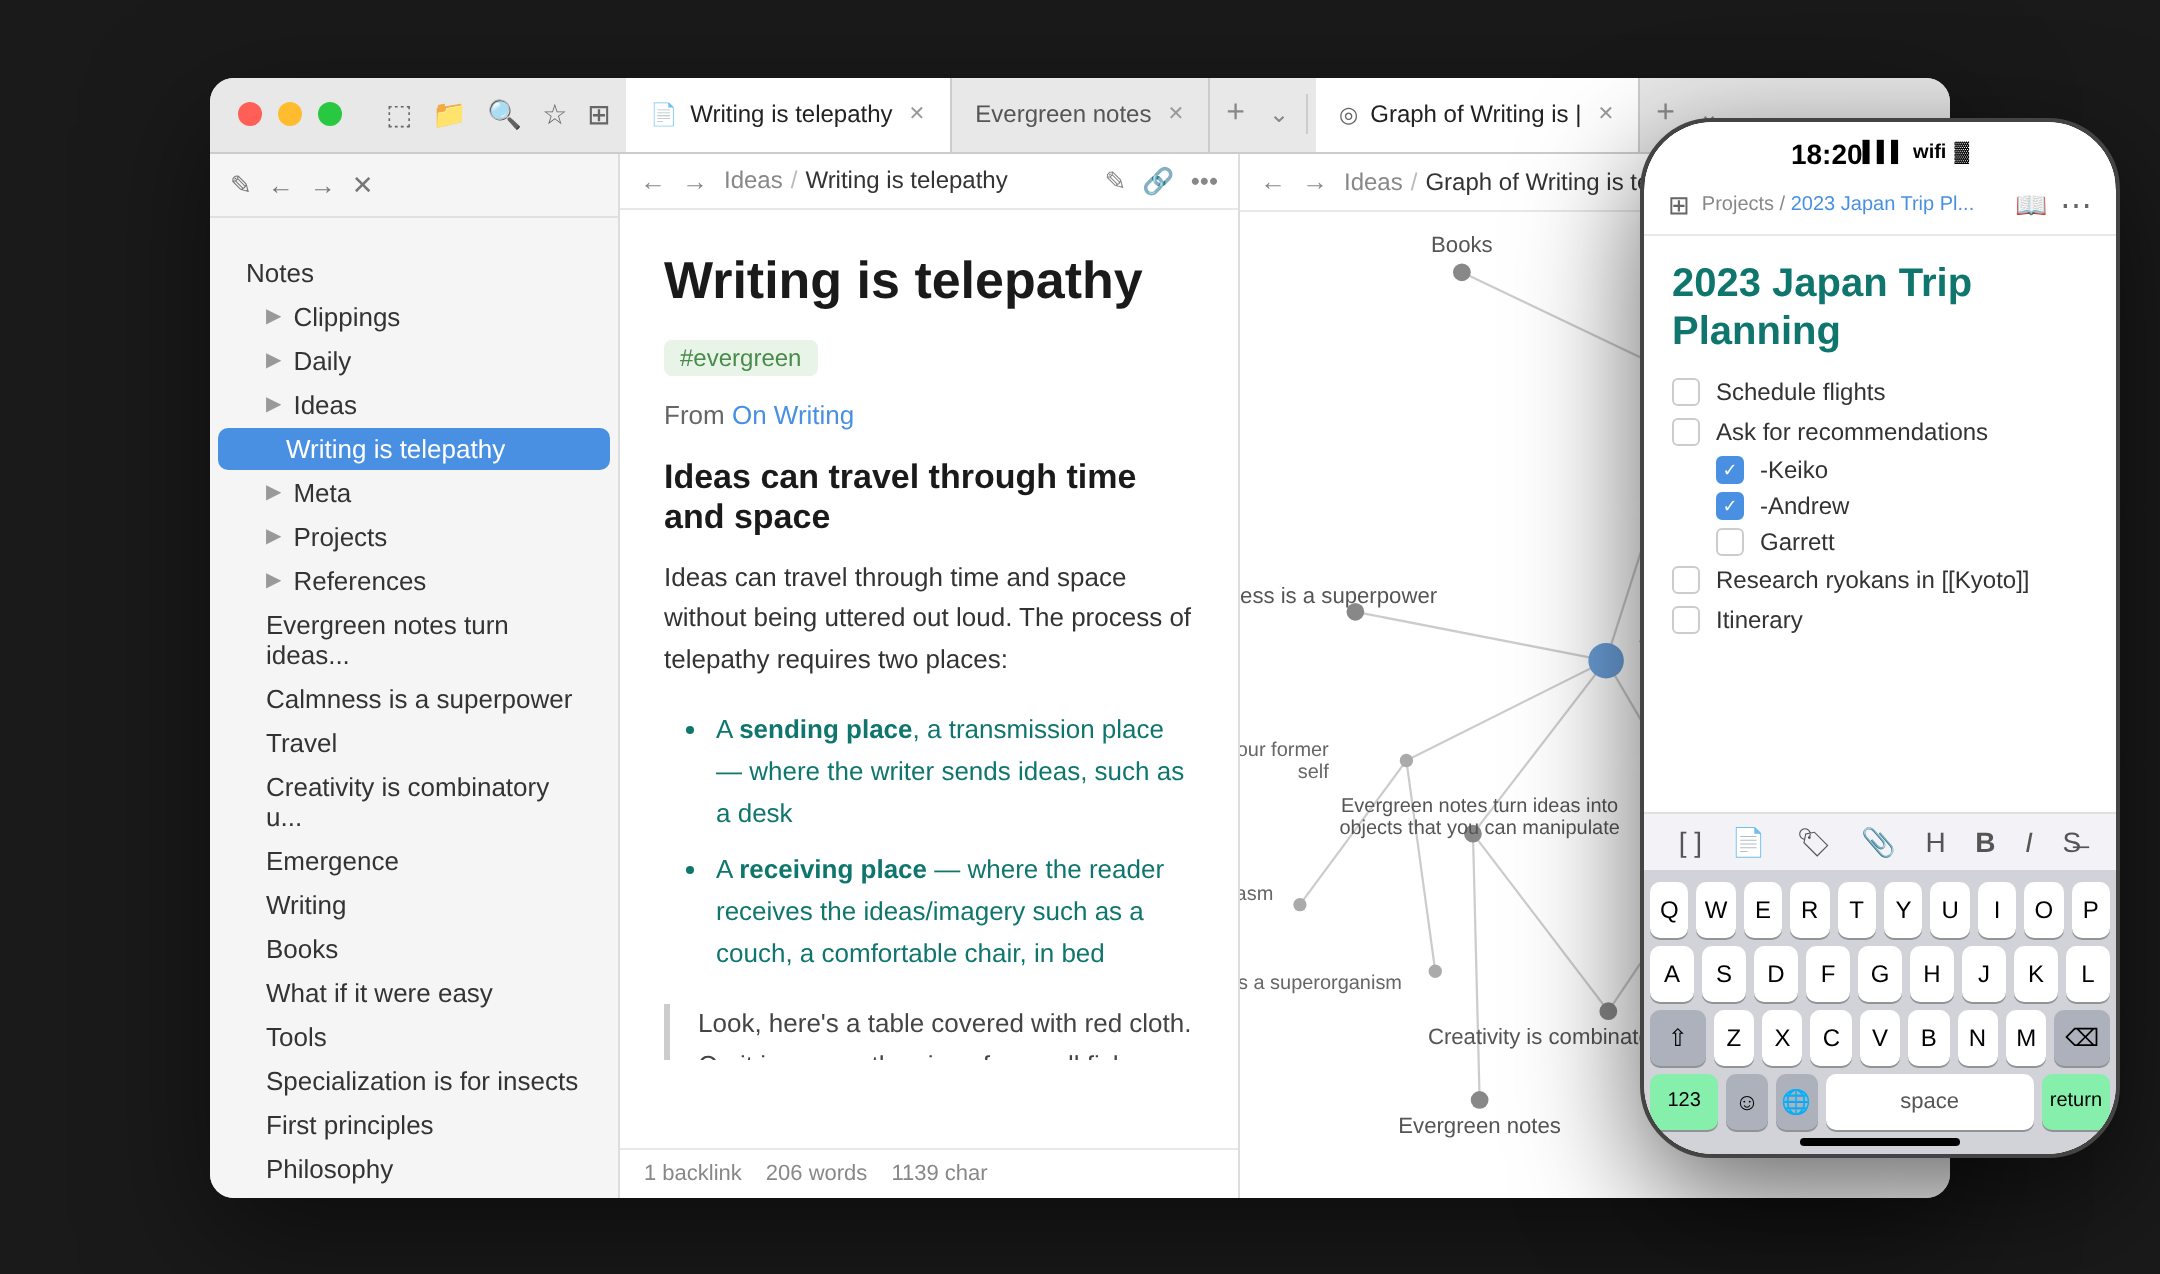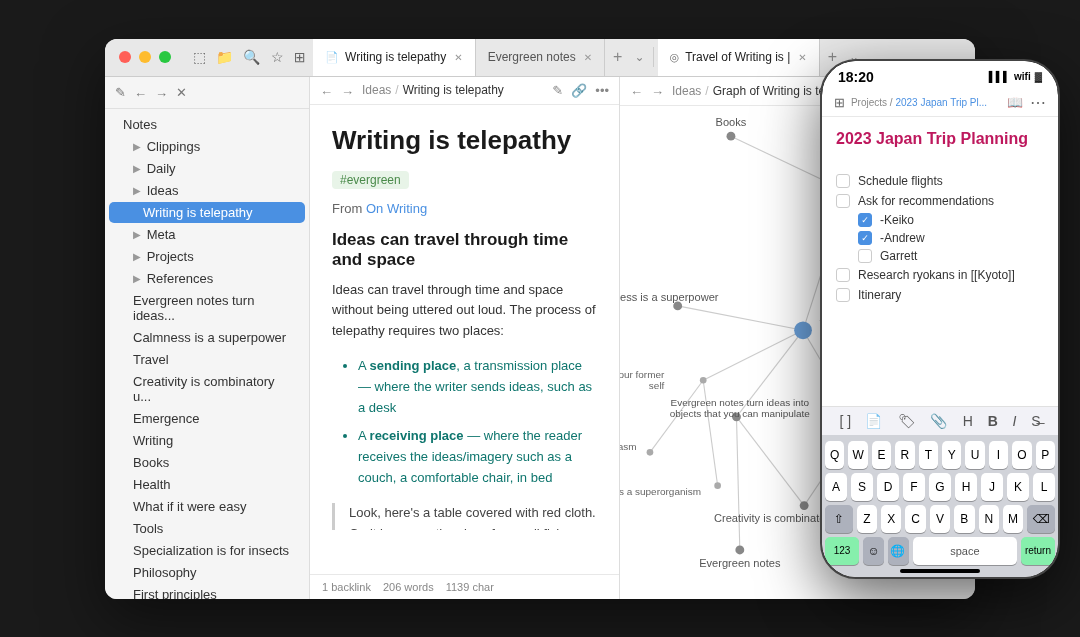--- a/index.html
+++ b/index.html
@@ -119,21 +119,21 @@
       border-bottom: 1px solid #e0e0e0;
       align-items: center;
     }
     .sidebar-toolbar-icon {
       color: #777;
       font-size: 13px;
       cursor: pointer;
     }
 
     .sidebar-section {
-      padding: 4px 0;
+      padding: 16px 0;
     }
     .sidebar-item {
       display: flex;
       align-items: center;
       gap: 4px;
       padding: 3px 10px 3px 14px;
       font-size: 13px;
       color: #333;
       cursor: pointer;
       border-radius: 5px;
@@ -324,21 +324,21 @@
       overflow: hidden;
       display: flex;
       flex-direction: column;
     }
 
     
     .phone-status {
       background: #fff;
       display: flex;
       align-items: center;
-      justify-content: space-between;
+      justify-content: center;
       padding: 8px 16px 4px;
       font-size: 11px;
       font-weight: 600;
     }
     .phone-status-time { color: #000; font-size: 14px; font-weight: 700; }
     .phone-status-icons { display: flex; gap: 4px; align-items: center; color: #000; font-size: 10px; }
     .phone-nav {
       display: flex;
       align-items: center;
       padding: 4px 12px;
@@ -349,24 +349,24 @@
     .phone-nav-breadcrumb { font-size: 10px; color: #888; flex: 1; }
     .phone-nav-breadcrumb span { color: #4a90e2; }
     .phone-more { font-size: 16px; color: #666; }
 
     .phone-main {
       flex: 1;
       padding: 12px 14px;
       overflow-y: auto;
     }
     .phone-title {
-      font-size: 16px;
+      font-size: 20px;
       font-weight: 700;
-      color: #be185d;
-      margin-bottom: 23px;
+      color: #0f766e;
+      margin-bottom: 8px;
       line-height: 1.2;
     }
     .phone-tags {
       display: flex;
       gap: 6px;
       margin-bottom: 10px;
     }
     .phone-tag {
       background: #e8f0fe;
       color: #4a70c4;
@@ -497,21 +497,21 @@
         <span>Evergreen notes</span>
         <span class="tab-close">✕</span>
       </div>
       <span class="tab-add">+</span>
       <span class="tab-nav">⌄</span>
 
       <div style="width:1px;background:#ccc;height:20px;margin:0 4px;"></div>
 
       <div class="tab active">
         <span class="tab-icon">◎</span>
-        <span style="font-size:12px;">Travel of Writing is |</span>
+        <span style="font-size:12px;">Graph of Writing is |</span>
         <span class="tab-close">✕</span>
       </div>
       <span class="tab-add">+</span>
       <span class="tab-nav">⌄</span>
     </div>
   </div>
 
   <div class="main-area">
 
     <div class="sidebar">
@@ -569,36 +569,33 @@
         <div class="sidebar-item indent1">
           <span>Emergence</span>
         </div>
         <div class="sidebar-item indent1">
           <span>Writing</span>
         </div>
         <div class="sidebar-item indent1">
           <span>Books</span>
         </div>
         <div class="sidebar-item indent1">
-          <span>Health</span>
-        </div>
-        <div class="sidebar-item indent1">
           <span>What if it were easy</span>
         </div>
         <div class="sidebar-item indent1">
           <span>Tools</span>
         </div>
         <div class="sidebar-item indent1">
           <span>Specialization is for insects</span>
         </div>
         <div class="sidebar-item indent1">
+          <span>First principles</span>
+        </div>
+        <div class="sidebar-item indent1">
           <span>Philosophy</span>
-        </div>
-        <div class="sidebar-item indent1">
-          <span>First principles</span>
         </div>
 
       </div>
     </div>
 
     <div class="content-area">
 
       <div class="note-pane">
         <div class="note-toolbar">
           <span class="note-toolbar-icon">←</span>

